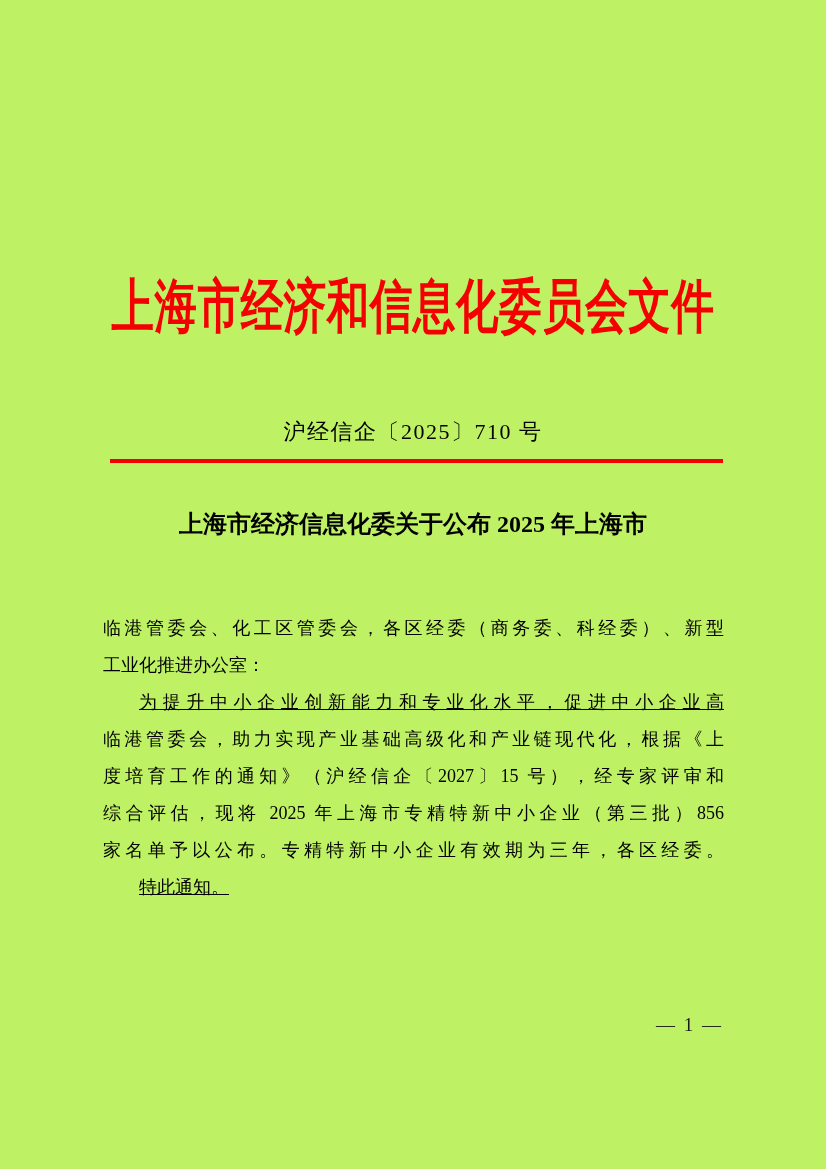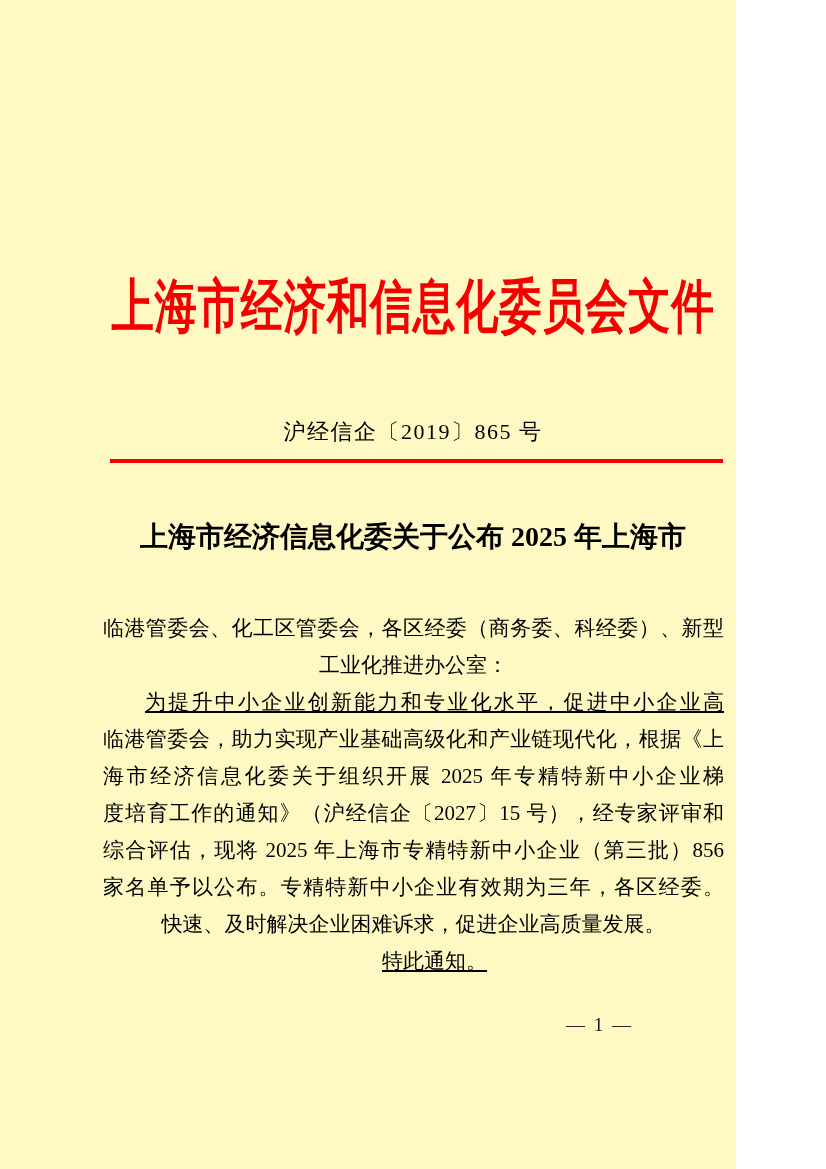--- a/index.html
+++ b/index.html
@@ -2,23 +2,23 @@
 <html><head>
 <meta charset="utf-8">
 <style>
   html, body {
     margin: 0;
     padding: 0;
     background: #ffffff;
   }
   .page {
     position: relative;
-    width: 736px;
+    width: 826px;
     height: 1169px;
-    background: #fef9c3;
+    background: #bef264;
     overflow: hidden;
     font-family: "Liberation Serif", "DejaVu Serif", serif;
     color: #000000;
   }
   
   .letterhead {
     position: absolute;
     top: 278px;
     left: 0;
     width: 826px;
@@ -51,41 +51,40 @@
     position: absolute;
     top: 459px;
     left: 110px;
     width: 613px;
     height: 4px;
     background: #f40000;
   }
   
   .doc-title {
     position: absolute;
-    top: 517px;
+    top: 504px;
     left: 0;
     width: 826px;
     text-align: center;
     font-weight: bold;
-    font-size: 28px;
+    font-size: 24px;
     line-height: 40px;
     white-space: nowrap;
   }
   
   .body-text {
     position: absolute;
     top: 610px;
     left: 103px;
     width: 621px;
-    font-size: 21px;
+    font-size: 18px;
     line-height: 37px;
   }
   .body-line {
     white-space: nowrap;
-    text-align: center;
   }
   .body-line.justify {
     text-align: justify;
     text-align-last: justify;
   }
   .body-line.indent {
     text-indent: 2em;
     text-decoration: underline;
   }
   
@@ -101,36 +100,34 @@
 </style>
 </head>
 <body>
 
 <div class="page">
 
   <div class="letterhead">
     <span class="letterhead-text">上海市经济和信息化委员会文件</span>
   </div>
 
-  <div class="doc-number">沪经信企〔2019〕865 号</div>
+  <div class="doc-number">沪经信企〔2025〕710 号</div>
 
   <div class="red-rule"></div>
 
   <div class="doc-title">
     <div>上海市经济信息化委关于公布 2025 年上海市</div>
   </div>
 
   <div class="body-text">
     <div class="body-line justify">临港管委会、化工区管委会，各区经委（商务委、科经委）、新型</div>
     <div class="body-line">工业化推进办公室：</div>
     <div class="body-line indent justify">为提升中小企业创新能力和专业化水平，促进中小企业高</div>
     <div class="body-line justify">临港管委会，助力实现产业基础高级化和产业链现代化，根据《上</div>
-    <div class="body-line justify">海市经济信息化委关于组织开展 2025 年专精特新中小企业梯</div>
     <div class="body-line justify">度培育工作的通知》（沪经信企〔2027〕15 号），经专家评审和</div>
     <div class="body-line justify">综合评估，现将 2025 年上海市专精特新中小企业（第三批）856</div>
     <div class="body-line justify">家名单予以公布。专精特新中小企业有效期为三年，各区经委。</div>
-    <div class="body-line">快速、及时解决企业困难诉求，促进企业高质量发展。</div>
     <div class="body-line indent">特此通知。</div>
   </div>
 
   <div class="page-number">— 1 —</div>
 
 </div>
 
 </body></html>

